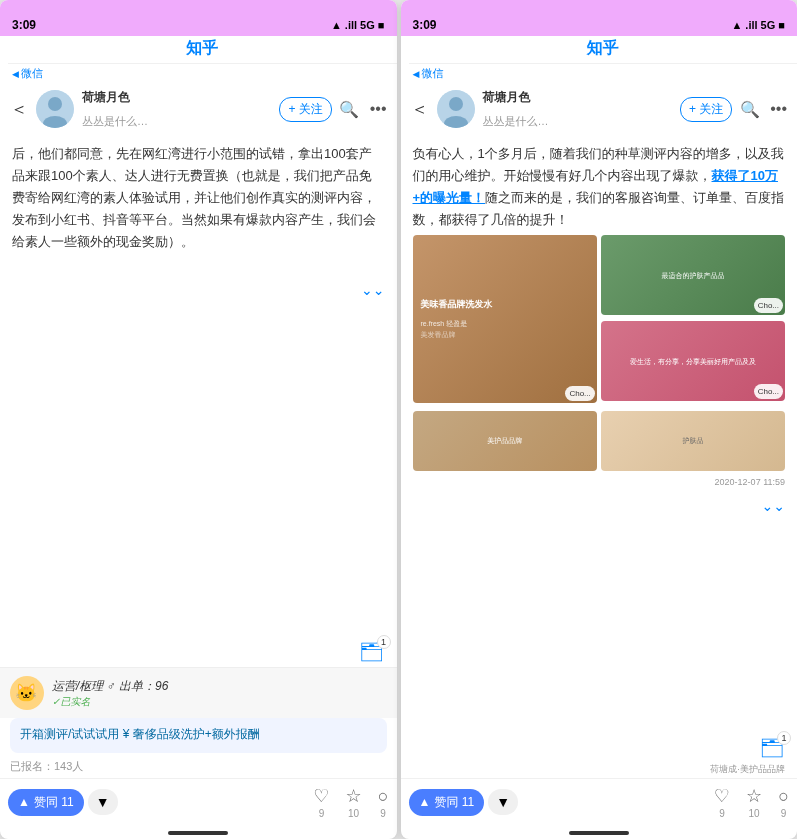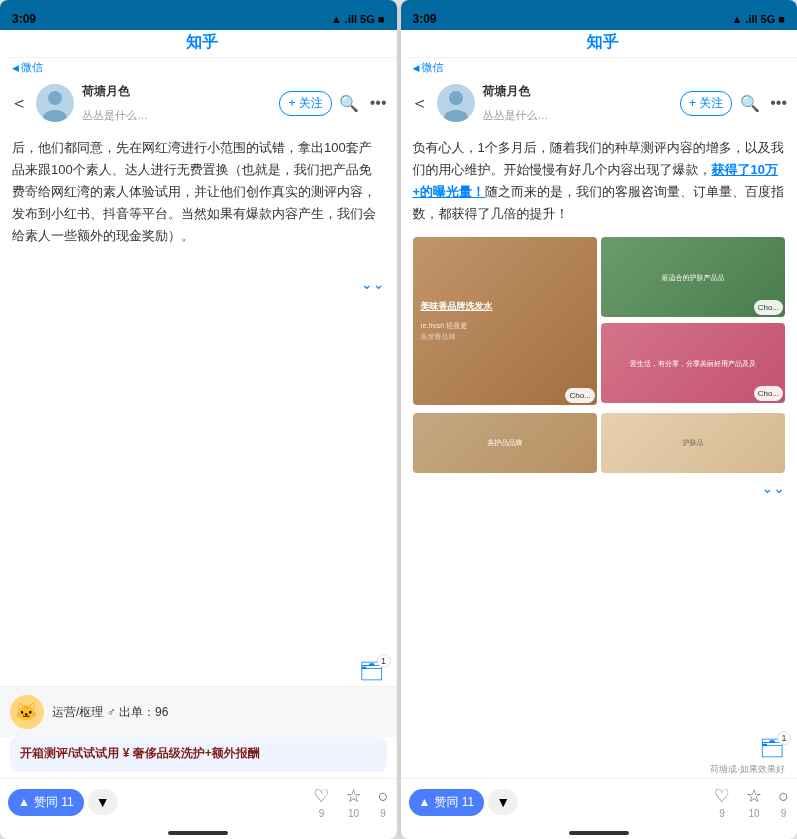--- a/index.html
+++ b/index.html
@@ -25,22 +25,22 @@
       flex-direction: column;
       overflow: hidden;
       border-radius: 8px;
       box-shadow: 0 2px 8px rgba(0,0,0,0.15);
     }
     
     .status-bar {
       display: flex;
       justify-content: space-between;
       align-items: center;
-      padding: 12px 12px 4px;
-      background: #0369a1;
+      padding: 18px 12px 4px;
+      background: #f0abfc;
       font-size: 11px;
       font-weight: 600;
       text-align: center;
     }
     .status-time { font-size: 12px; font-weight: 700; }
     
     .app-header {
       display: flex;
       justify-content: center;
       align-items: center;
@@ -194,34 +194,34 @@
     .profile-avatar {
       width: 34px;
       height: 34px;
       border-radius: 50%;
       background: #ffd580;
       display: flex;
       align-items: center;
       justify-content: center;
       font-size: 18px;
     }
-    .profile-details { flex: 1; }
+    .profile-details { flex: 1; font-style: italic; }
     .profile-name { font-size: 12px; color: #333; }
     .profile-tags { font-size: 10px; color: #999; display: flex; gap: 4px; }
     .tag-green { color: #4caf50; }
     
     .banner-card {
       background: #f0f4ff;
       margin: 0 10px 6px;
       border-radius: 8px;
       padding: 8px 10px;
       font-size: 11px;
       color: #333;
     }
-    .banner-title { font-weight: 700; font-size: 12px; color: #7f1d1d; margin-bottom: 2px; }
+    .banner-title { font-weight: 400; font-size: 12px; color: #0369a1; margin-bottom: 2px; }
     .registered { font-size: 11px; color: #999; padding: 0 10px 4px; }
     
     .img-grid {
       display: grid;
       grid-template-columns: 1fr 1fr;
       gap: 4px;
       padding: 4px 0;
     }
     .img-placeholder {
       background: linear-gradient(135deg, #d4a574, #c8956c);
@@ -323,26 +323,30 @@
         <span class="badge-num">1</span>
       </div>
     </div>
 
     <div class="profile-card">
       <div class="profile-avatar">
         <span>🐱</span>
       </div>
       <div class="profile-details">
         <div class="profile-name">运营/枢理 ♂ 出单：96</div>
+        <div class="profile-tags">
+          <span class="tag-green">✓已实名</span>
+        </div>
       </div>
     </div>
 
     <div class="banner-card">
       <div class="banner-title">开箱测评/试试试用 ¥ 奢侈品级洗护+额外报酬</div>
     </div>
+    <div class="registered">已报名：143人</div>
 
     <div class="bottom-bar">
       <div class="vote-row">
         <div class="vote-group">
           <div class="vote-up">
             <span>▲</span>
             <span>赞同 11</span>
           </div>
           <div class="vote-down">▼</div>
         </div>
@@ -396,28 +400,28 @@
         <div class="author-sub">丛丛是什么…</div>
       </div>
       <div class="follow-btn">+ 关注</div>
       <div class="header-icons">
         <span class="header-icon">🔍</span>
         <span class="header-icon">•••</span>
       </div>
     </div>
 
     <div class="article-body">
-      <p style="margin-bottom:8px;">
+      <p style="">
         <span>负有心人，1个多月后，随着我们的种草测评内容的增多，以及我们的用心维护。开始慢慢有好几个内容出现了爆款，</span><span class="blue-underline">获得了10万+的曝光量！</span><span>随之而来的是，我们的客服咨询量、订单量、百度指数，都获得了几倍的提升！</span>
       </p>
 
       <div class="img-grid">
         <div class="img-placeholder" style="background: linear-gradient(135deg, #c4956a, #a07040); grid-row: span 2; height: 168px;">
           <div style="padding: 8px; font-size:8px; color:#fff; line-height:1.3; width:100%;">
-            <div style="font-weight:700; margin-bottom:8px; font-size:9px;text-decoration:underline;">美味香品牌洗发水</div>
+            <div style="font-weight:700; margin-bottom:8px; font-size:9px;">美味香品牌洗发水</div>
             <div style="font-size:7px; opacity:0.8;">re.fresh 轻盈是</div>
             <div style="font-size:7px; opacity:0.6; margin-top:2px;">美发香品牌</div>
           </div>
           <div class="floating-bubble">Cho...</div>
         </div>
         <div class="img-placeholder green">
           <div style="padding:4px; font-size:7px; color:#fff; line-height:1.3;">最适合的护肤产品品</div>
           <div class="floating-bubble">Cho...</div>
         </div>
         <div class="img-placeholder pink">
@@ -427,31 +431,32 @@
       </div>
 
       <div style="display:flex; gap:4px; margin-top:4px;">
         <div class="img-placeholder beige" style="flex:1; height:60px;">
           <div style="padding:4px; font-size:7px; color:#fff;">美护品品牌</div>
         </div>
         <div class="img-placeholder" style="flex:1; height:60px; background: linear-gradient(135deg, #e8d0b0, #d4b890);">
           <div style="padding:4px; font-size:7px; color:#666;">护肤品</div>
         </div>
       </div>
+      <div style="font-size:9px; color:#999; margin-top:4px; text-align:right;">2020-12-07 11:59</div>
       <div class="scroll-down">⌄⌄</div>
     </div>
 
     <div style="display:flex; justify-content:flex-end; padding: 2px 12px 4px;">
       <div class="bookmark-badge">
         <span class="bookmark-icon">🗂</span>
         <span class="badge-num">1</span>
       </div>
     </div>
 
-    <div style="text-align:right; font-size:9px; color:#999; padding: 0 12px 2px;">荷塘成·如果效果好</div>
+    <div style="text-align:right; font-size:9px; color:#999; padding: 0 12px 2px;">荷塘成·美护品品牌</div>
 
     <div class="bottom-bar">
       <div class="vote-row">
         <div class="vote-group">
           <div class="vote-up">
             <span>▲</span>
             <span>赞同 11</span>
           </div>
           <div class="vote-down">▼</div>
         </div>

